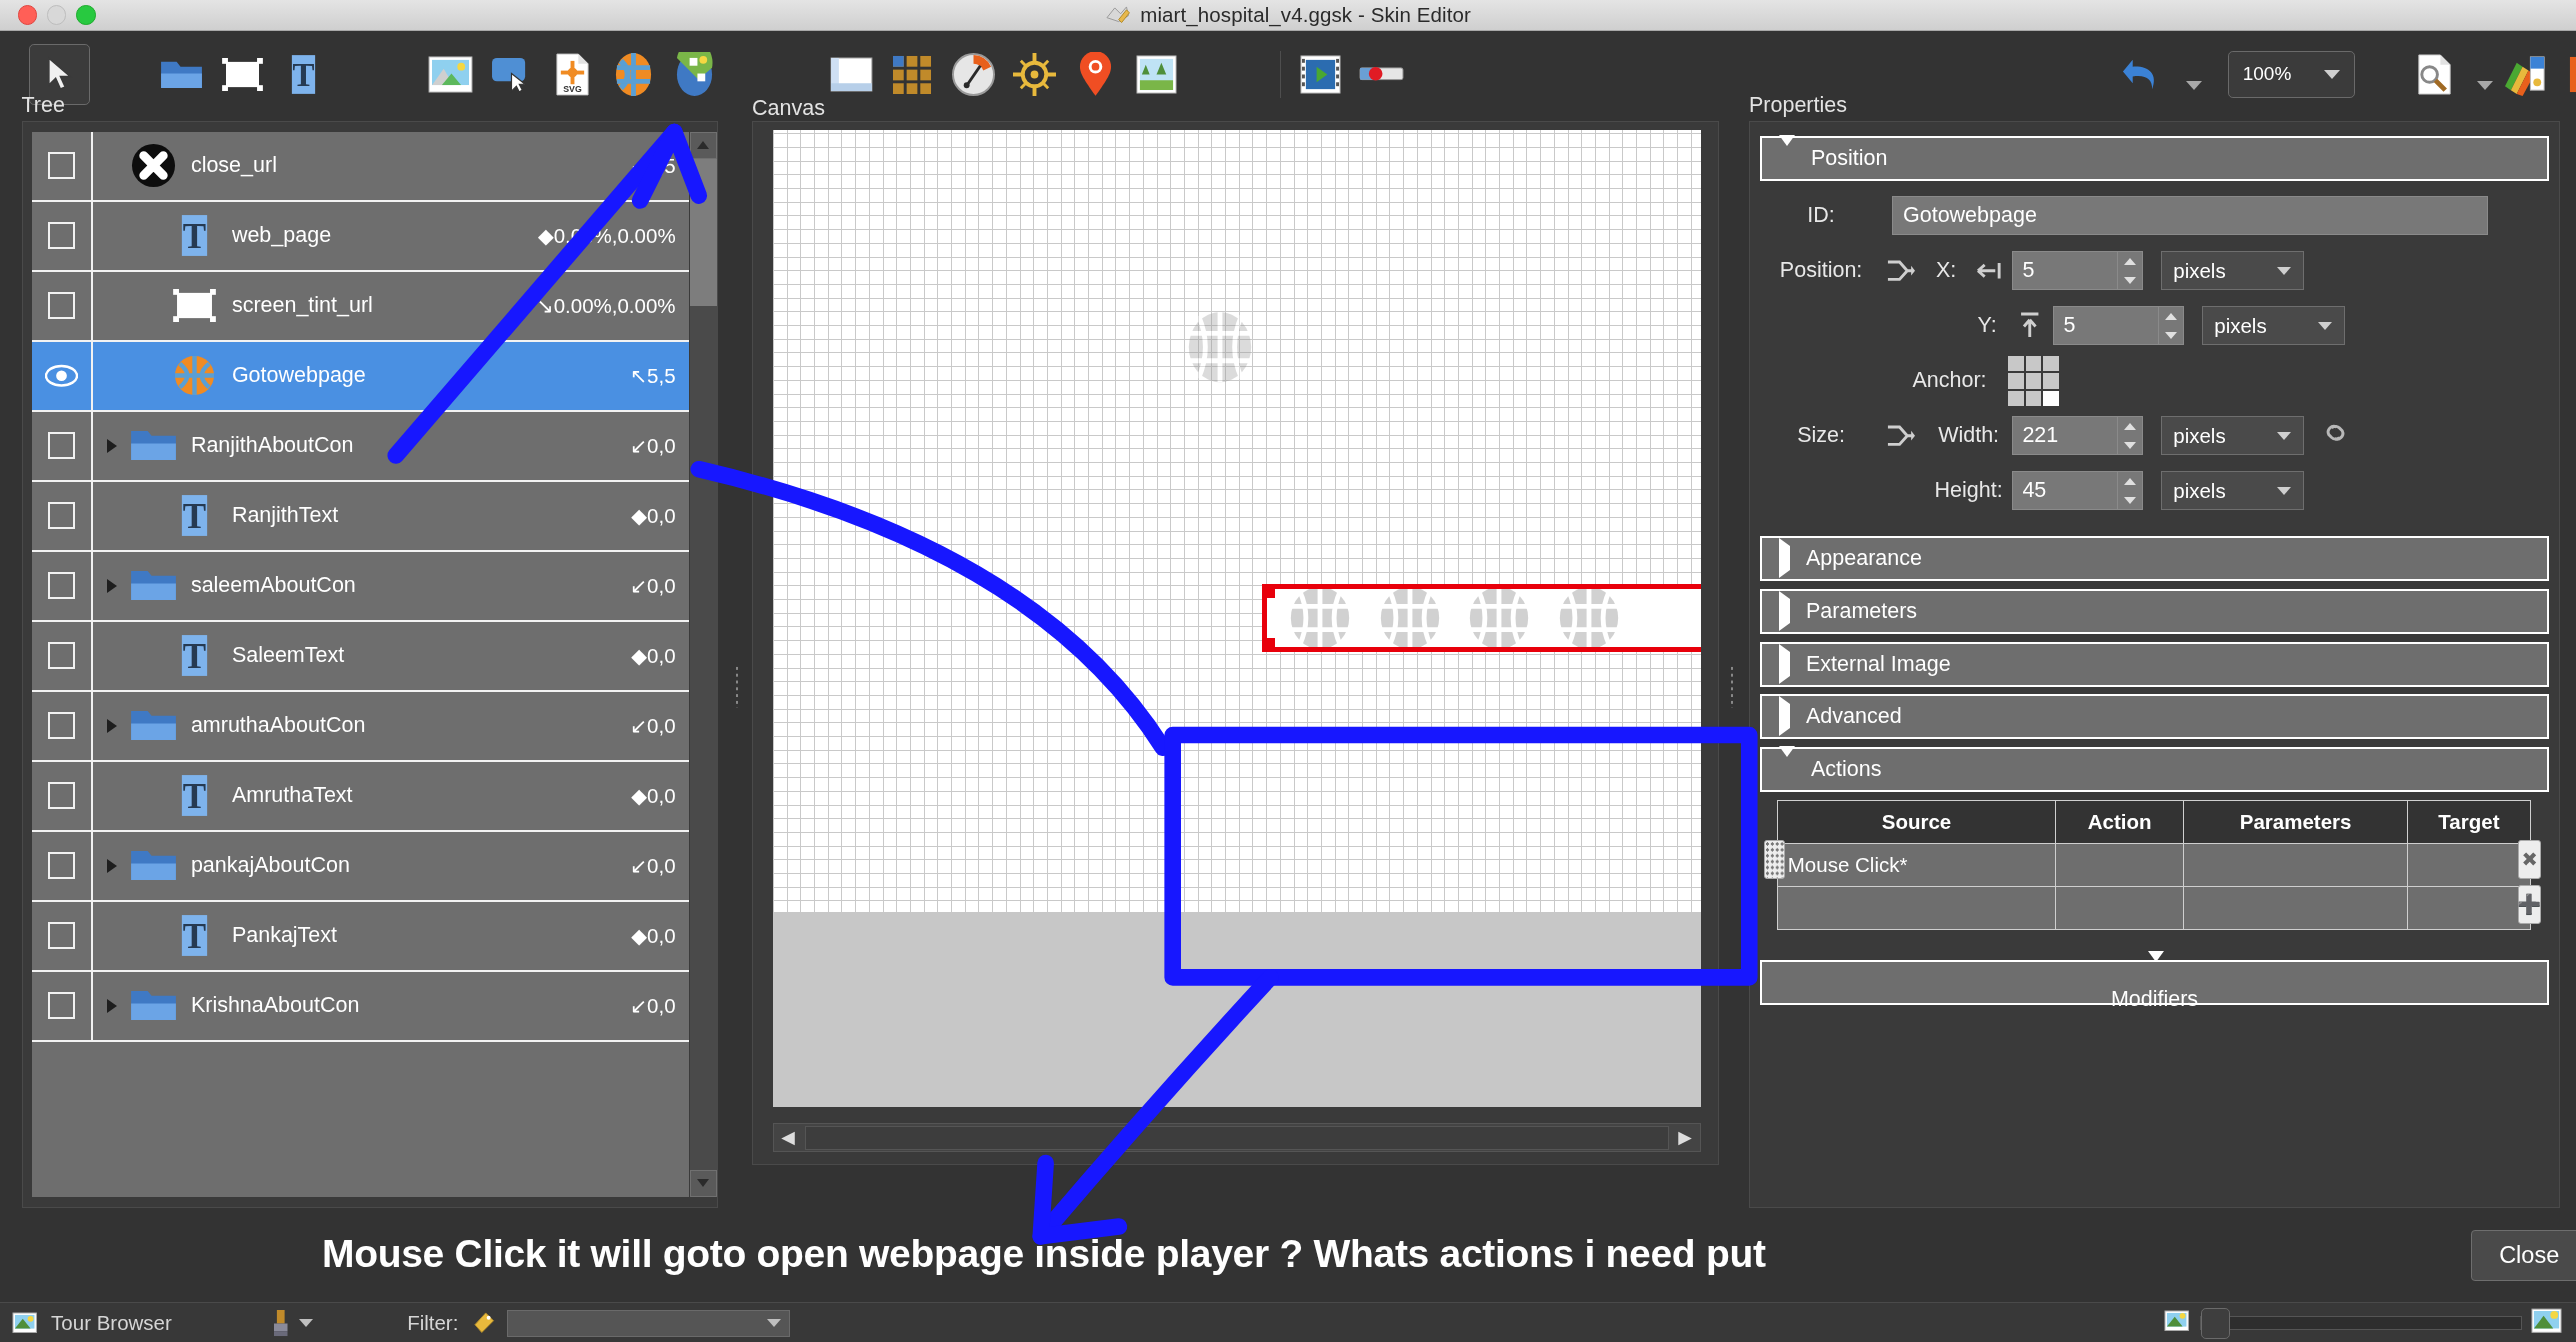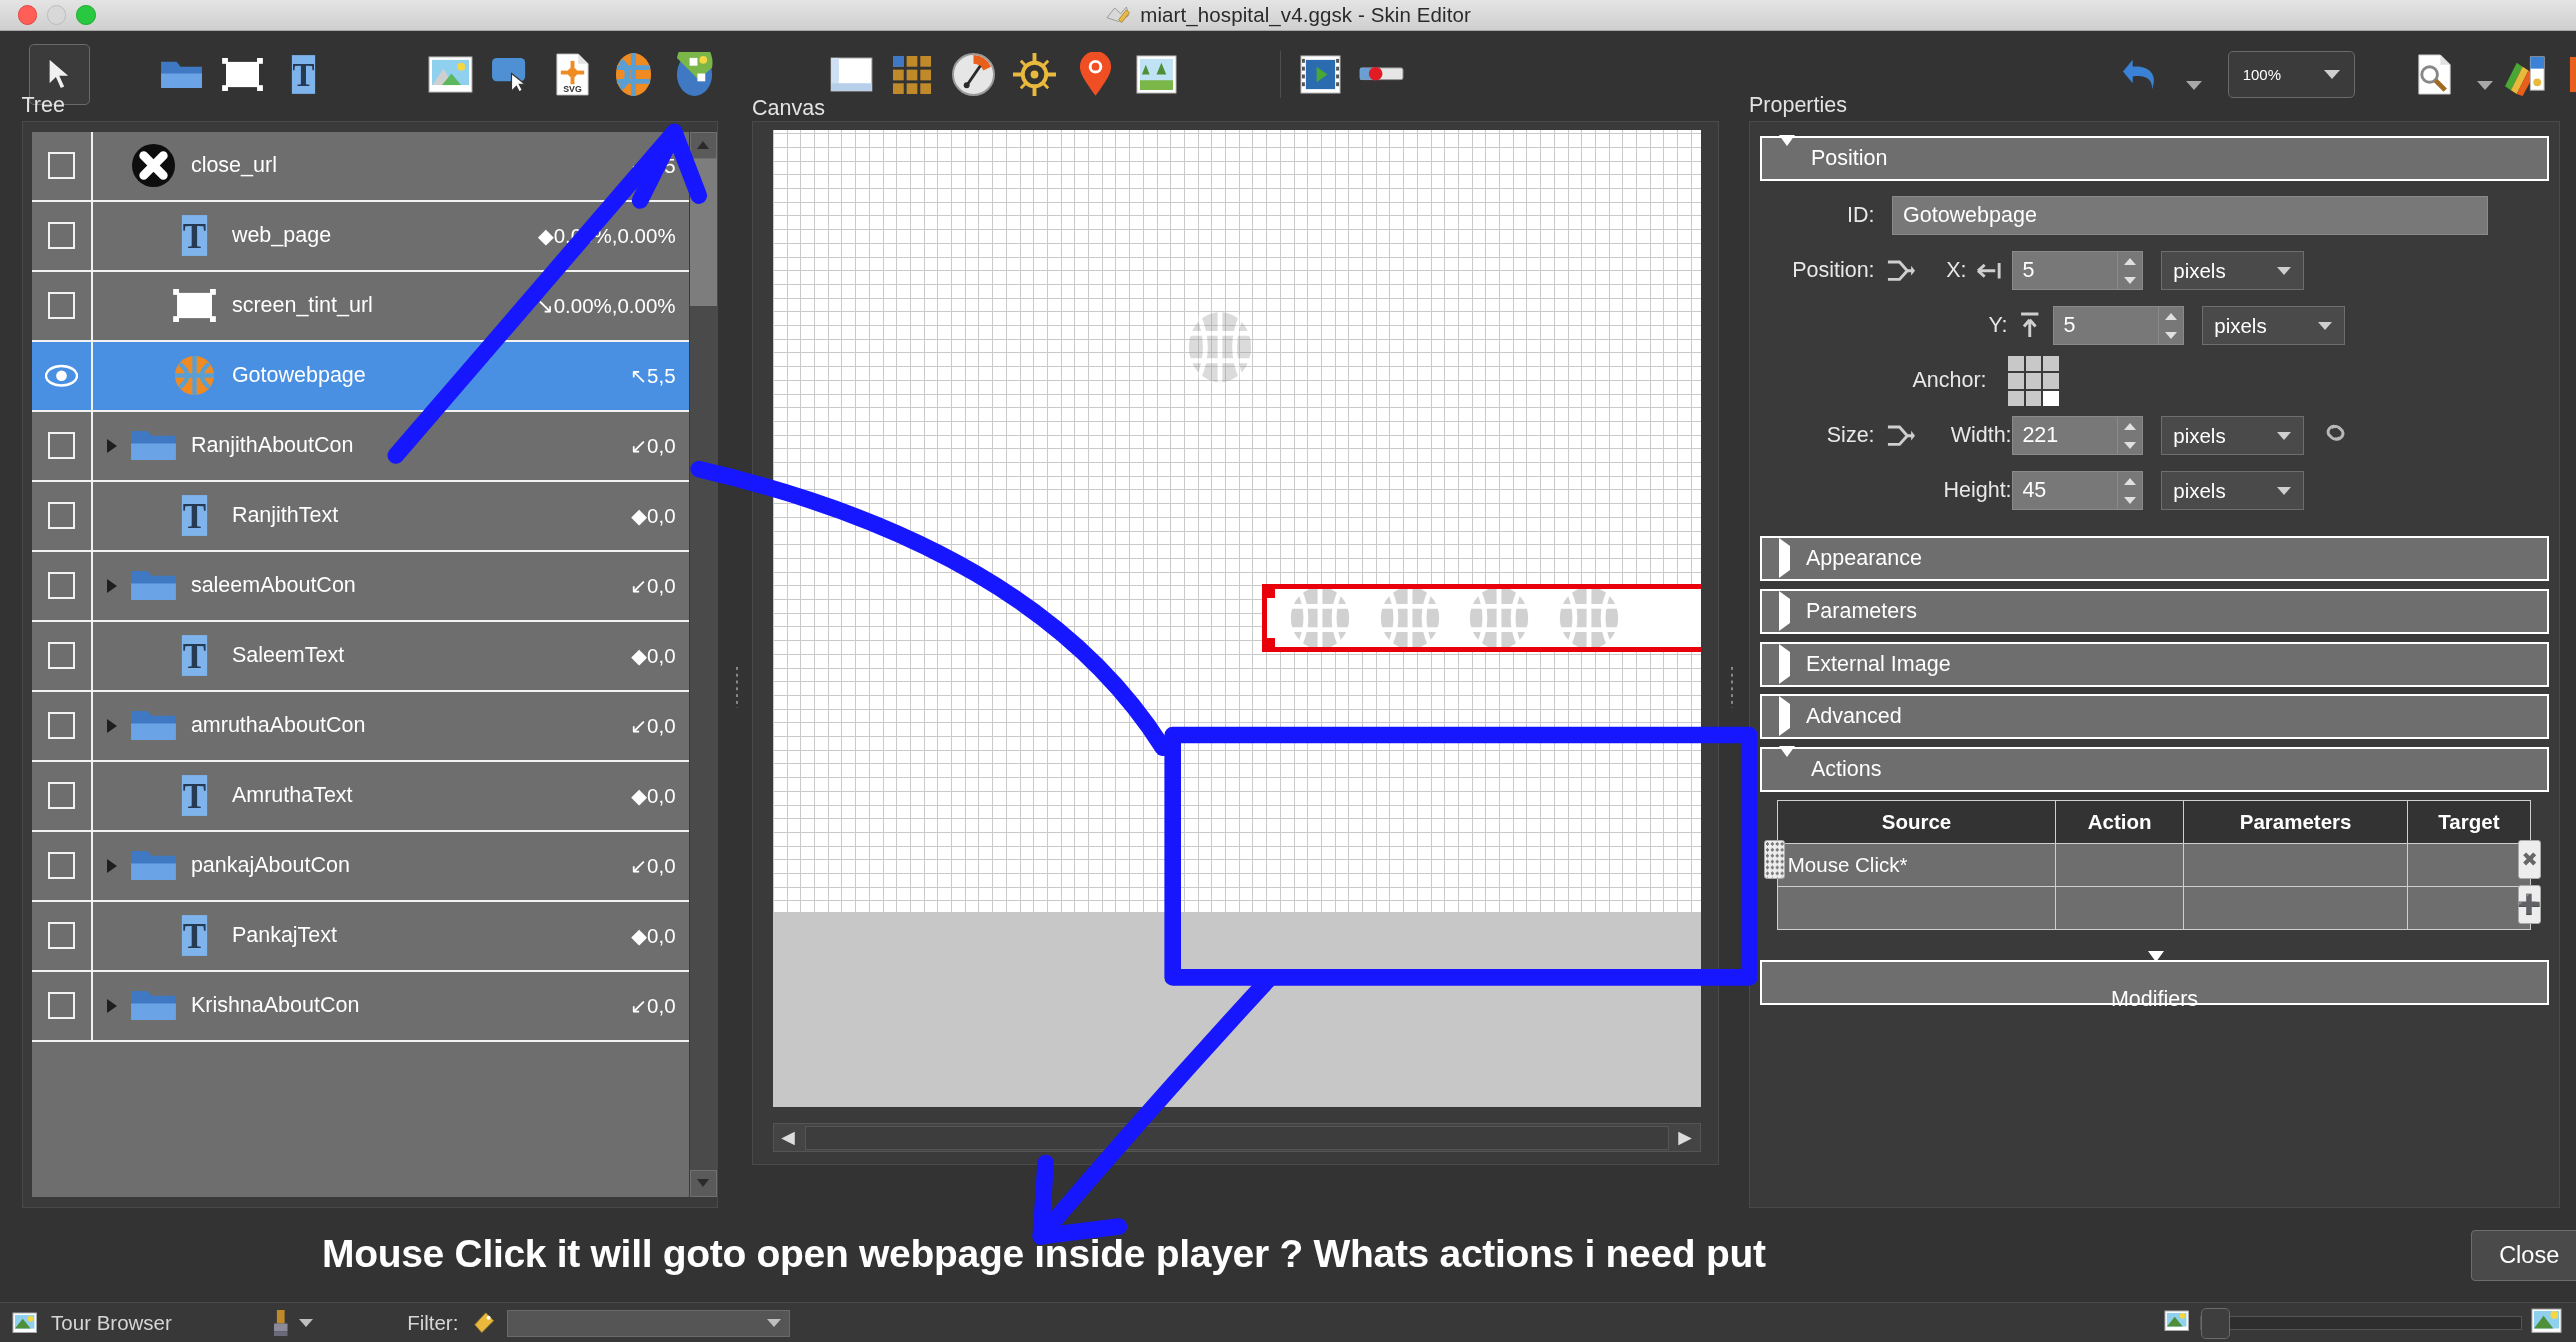--- a/index.html
+++ b/index.html
@@ -147,21 +147,21 @@
   }
   .section-hdr{
     margin:0 9.8px 7.8px 9.8px; height:45px; background:#6e6e6e; border:2px solid #ffffff;
     display:flex; align-items:center; color:#ffffff; font-size:21.5px;
   }
   .section-hdr .tri{ margin:0 15.6px 0 17.6px; }
   .tri-down{ width:0;height:0;border-left:8.8px solid transparent;border-right:8.8px solid transparent;border-top:11.7px solid #fff; }
   .tri-right{ width:0;height:0;border-top:8.8px solid transparent;border-bottom:8.8px solid transparent;border-left:11.7px solid #fff; }
 
   .prow{ display:flex; align-items:center; height:55px; padding:0 17.6px; color:#e8e8e8; font-size:21.5px; }
-  .plabel{ text-align:right; }
+  .plabel{ text-align:center; }
   .txtfield{
     background:#787878; border:1px solid #8a8a8a; color:#ffffff; font-size:21.5px;
     padding:3.9px 9.8px; height:39px; display:flex; align-items:center;
     font-family:"Liberation Sans", sans-serif;
   }
   .spin{ display:flex; }
   .spin .v{ width:106px; }
   .spin .arrows{
     width:25.4px; background:#787878; border:1px solid #8a8a8a; border-left:none;
     display:flex; flex-direction:column; align-items:center; justify-content:space-around;
@@ -424,21 +424,21 @@
         </svg>
     </div>
     <div style="width:9.8px"></div>
     <div class="tbtn" style="width:23.5px">
       <div style="margin-top:23.5px;width:0;height:0;border-left:8.8px solid transparent;border-right:8.8px solid transparent;border-top:9.8px solid #a8a8a8;"></div>
     </div>
   </div>
 
   <div class="tb-group" style="left:2228px;">
     <div style="width:127px;height:47px;background:#3b3b3b;border:1px solid #6a6a6a;border-radius:4.9px;display:flex;align-items:center;justify-content:space-between;padding:0 13.7px;">
-      <span style="font-size:15px;color:#fff;">100%</span>
+      <span style="font-size:19px;color:#fff;">100%</span>
       <span style="width:0;height:0;border-left:8.8px solid transparent;border-right:8.8px solid transparent;border-top:9.8px solid #cfcfcf;"></span>
     </div>
   </div>
 
   <div class="tb-group" style="left:2404px;">
     <div class="tbtn">
       <svg width="43" height="43" viewBox="0 0 44 44">
           <path d="M6 2 h22 l10 10 v30 H6 Z" fill="#ffffff" stroke="#c8c8c8"></path>
           <path d="M28 2 v10 h10 Z" fill="#e2e2e2"></path>
           <circle cx="17" cy="22" r="8" fill="none" stroke="#888" stroke-width="3"></circle>

